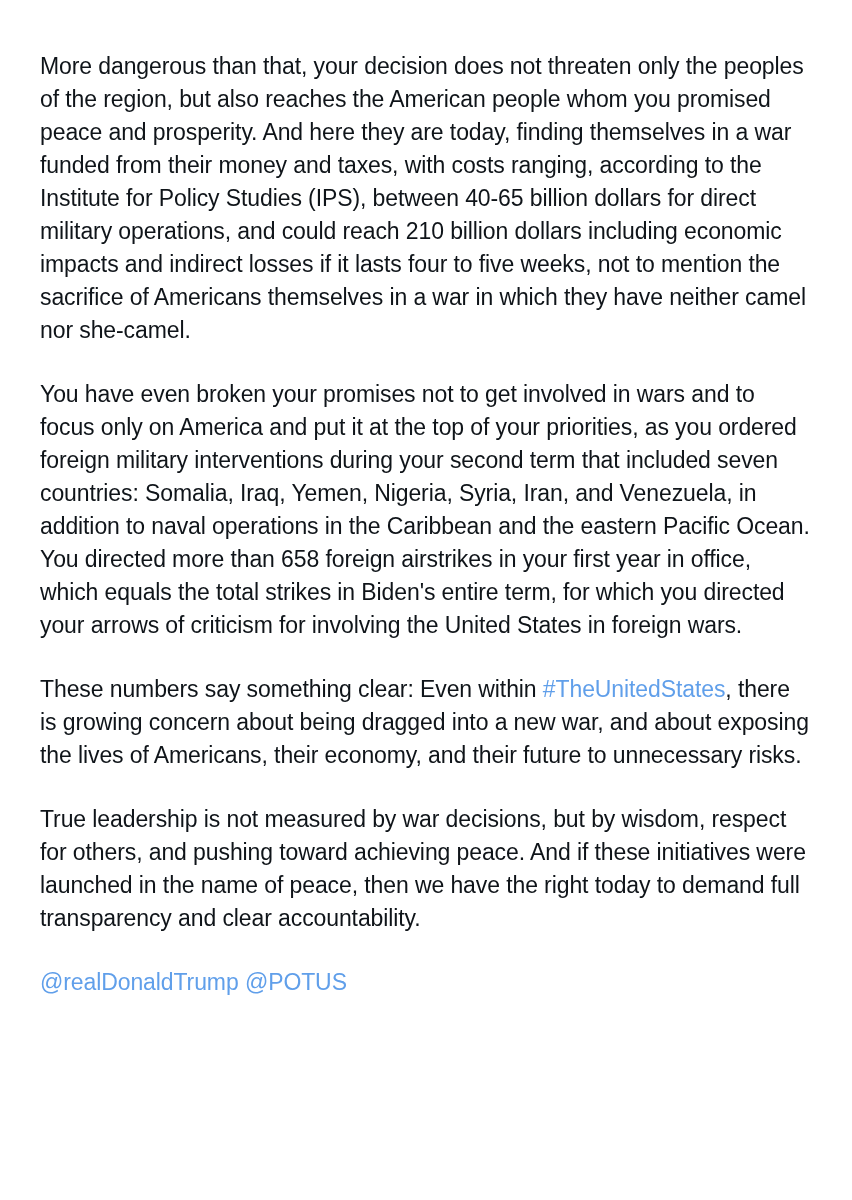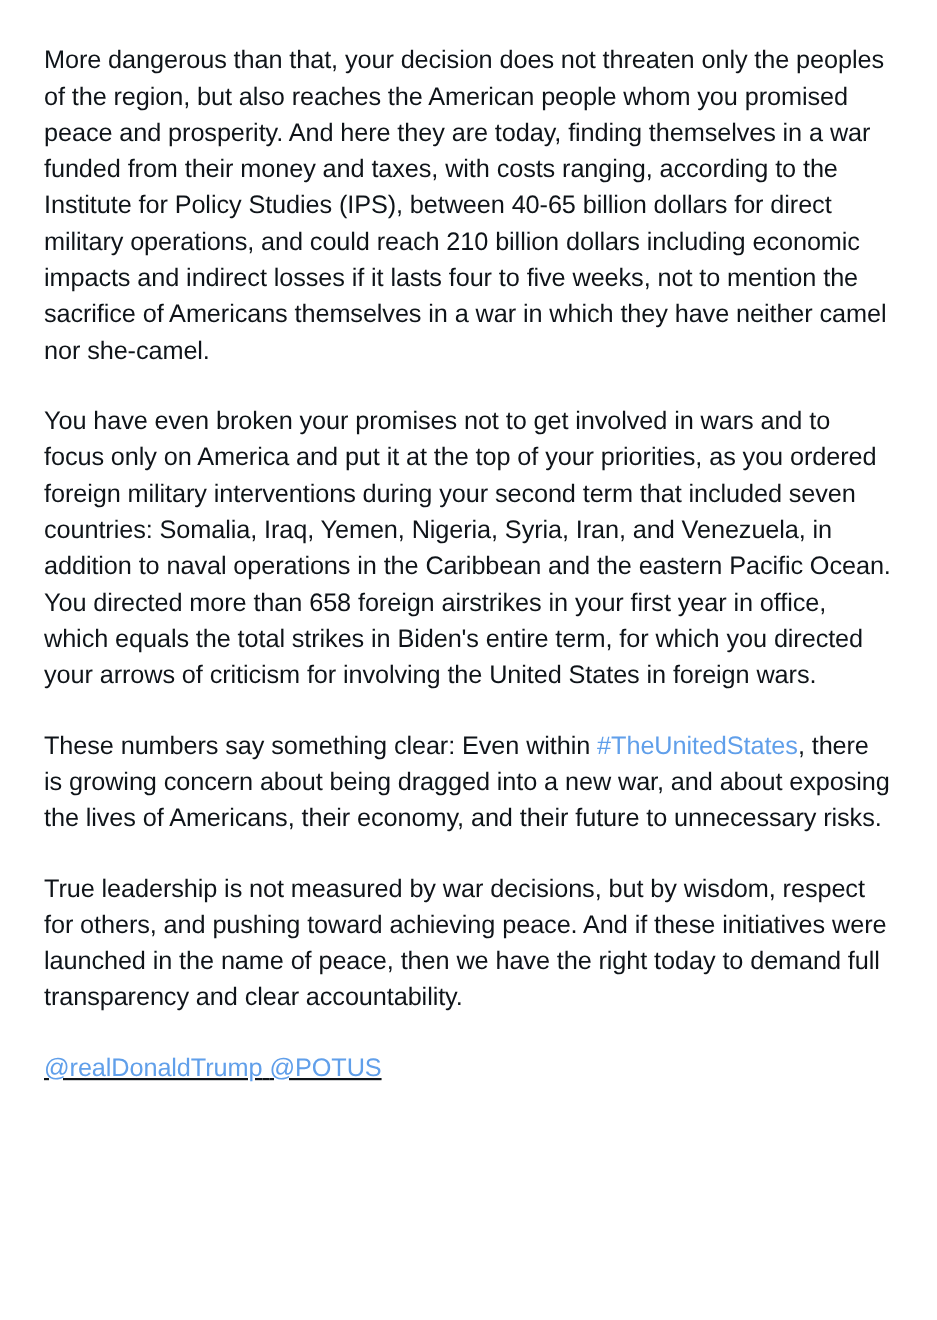--- a/index.html
+++ b/index.html
@@ -14,27 +14,26 @@
   .post-body {
     width: 852px;
     padding: 38px 40px 20px 40px;
     color: var(--text-color, #0f1419);
     font-size: 23px;
     line-height: 33px;
     letter-spacing: -0.1px;
   }
 
   .post-paragraph {
-    margin: 0 0 31px 0;
+    margin: 12px 0 31px 0;
     word-wrap: break-word;
   }
 
   .post-paragraph:last-child {
     margin-bottom: 0;
-    text-decoration: underline;
   }
 
   .post-link {
     color: var(--link-color, #609fea);
     cursor: pointer;
     text-decoration: none;
   }
 </style>
 </head>
 <body style="background: rgb(255, 255, 255);">

